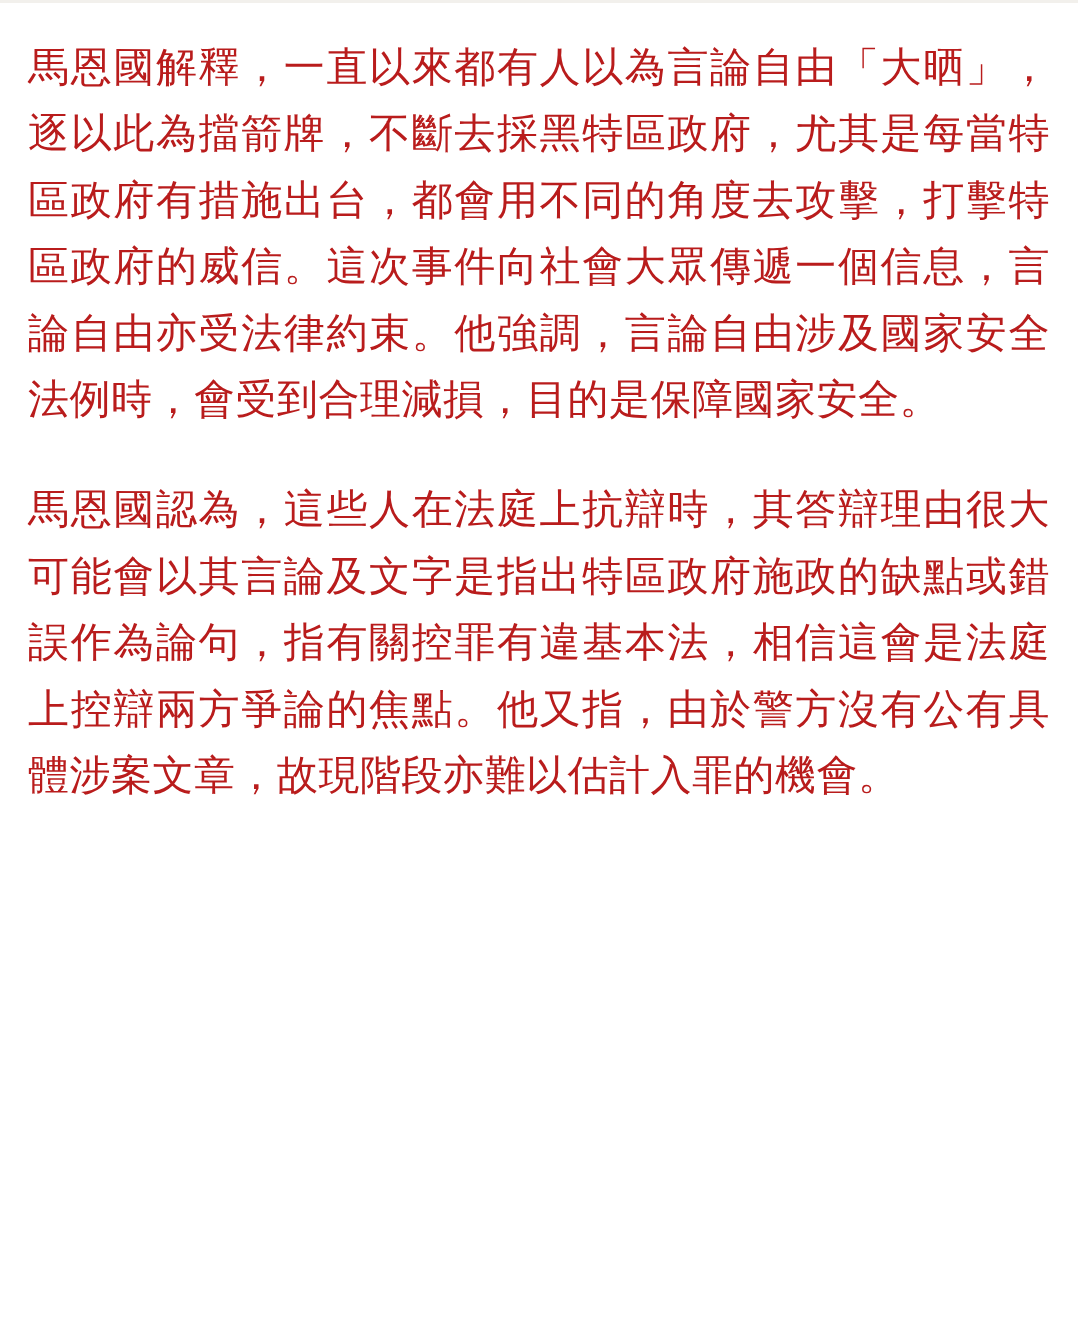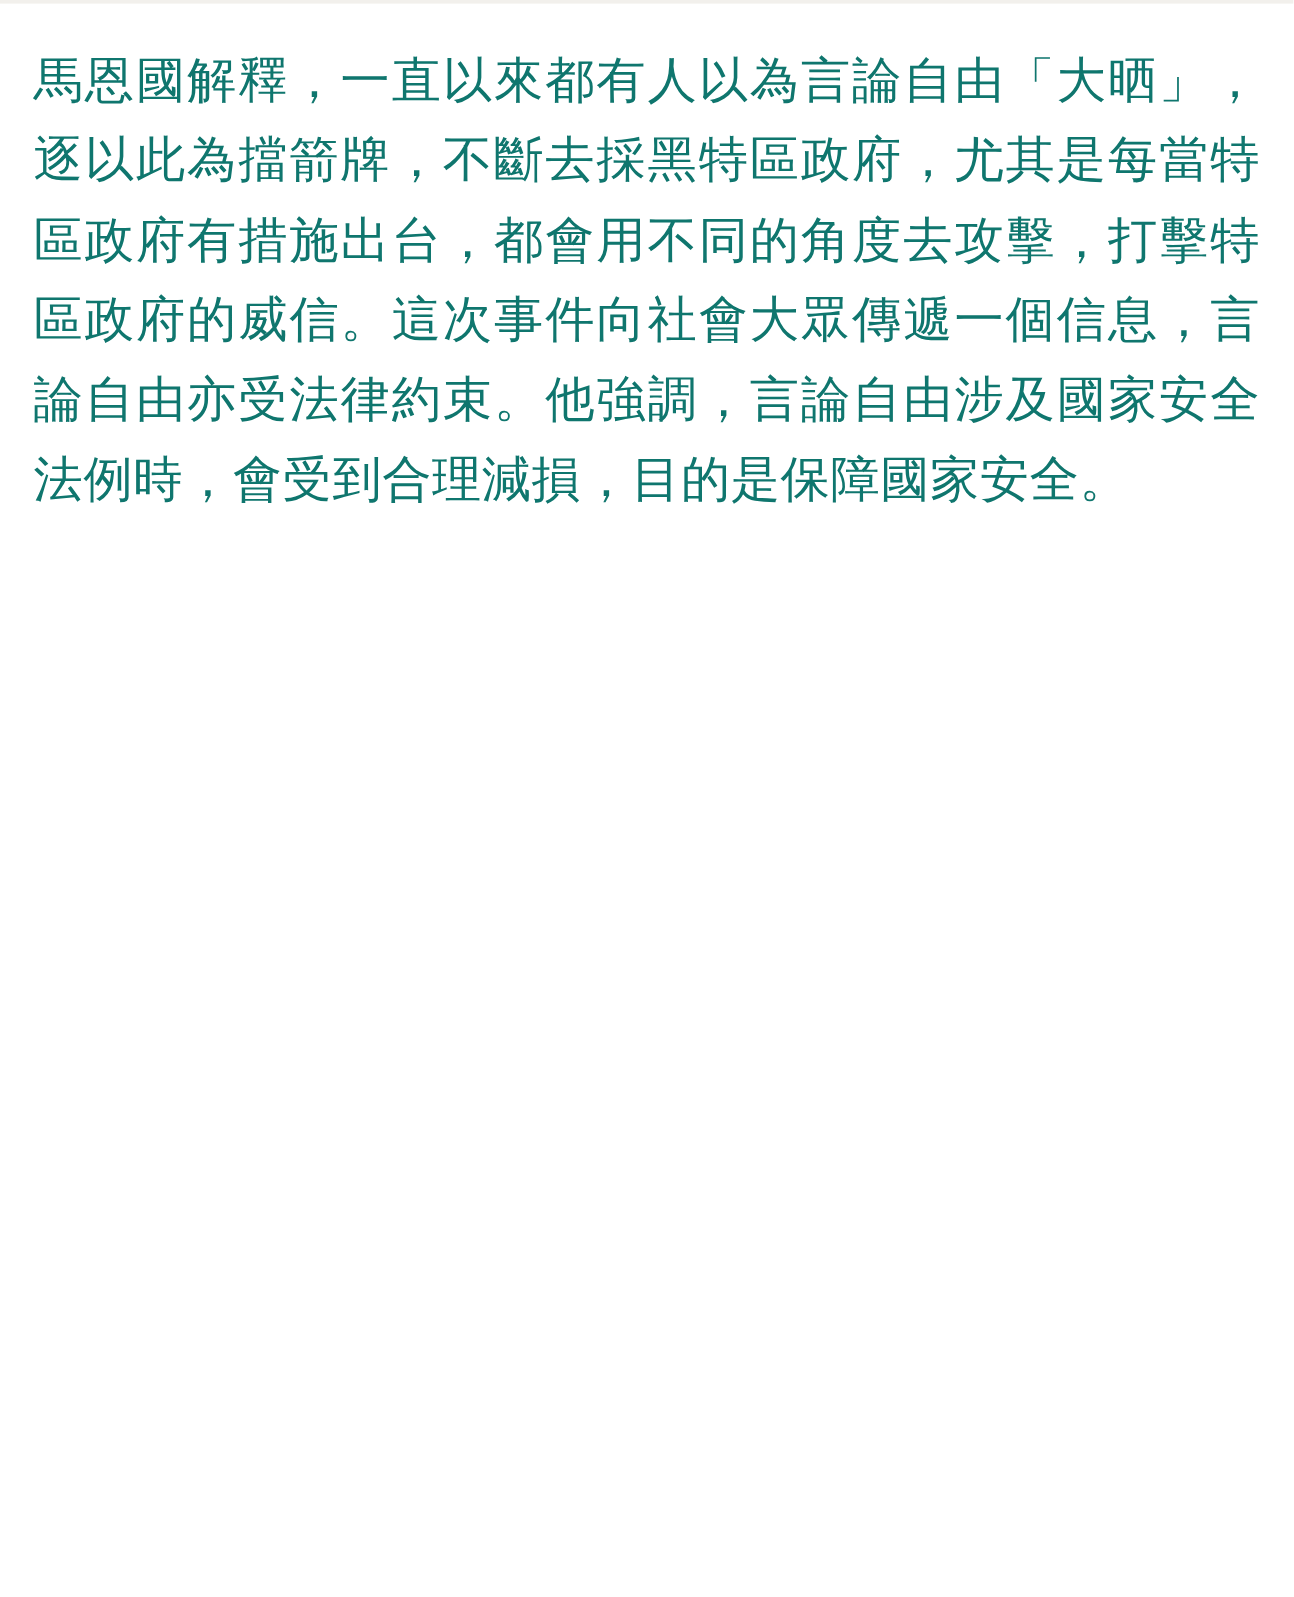--- a/index.html
+++ b/index.html
@@ -29,31 +29,32 @@
     background: #f2f0ec;
   }
   .article-body {
     display: block;
   }
   .para {
     margin: 0 0 44px 0;
     font-size: 41px;
     line-height: 1.62;
     letter-spacing: 0.5px;
-    color: #0f766e;
+    color: #b91c1c;
     text-align: justify;
     text-justify: inter-ideograph;
     font-weight: 400;
     word-break: break-all;
   }
   .para:last-child {
     margin-bottom: 0;
   }
 </style>
 </head>
 <body>
 
 <div class="page">
   <div class="top-rule"></div>
   <div class="article-body">
     <p class="para">馬恩國解釋，一直以來都有人以為言論自由「大晒」，逐以此為擋箭牌，不斷去採黑特區政府，尤其是每當特區政府有措施出台，都會用不同的角度去攻擊，打擊特區政府的威信。這次事件向社會大眾傳遞一個信息，言論自由亦受法律約束。他強調，言論自由涉及國家安全法例時，會受到合理減損，目的是保障國家安全。</p>
+    <p class="para">馬恩國認為，這些人在法庭上抗辯時，其答辯理由很大可能會以其言論及文字是指出特區政府施政的缺點或錯誤作為論句，指有關控罪有違基本法，相信這會是法庭上控辯兩方爭論的焦點。他又指，由於警方沒有公有具體涉案文章，故現階段亦難以估計入罪的機會。</p>
   </div>
 </div>
 
 </body></html>

